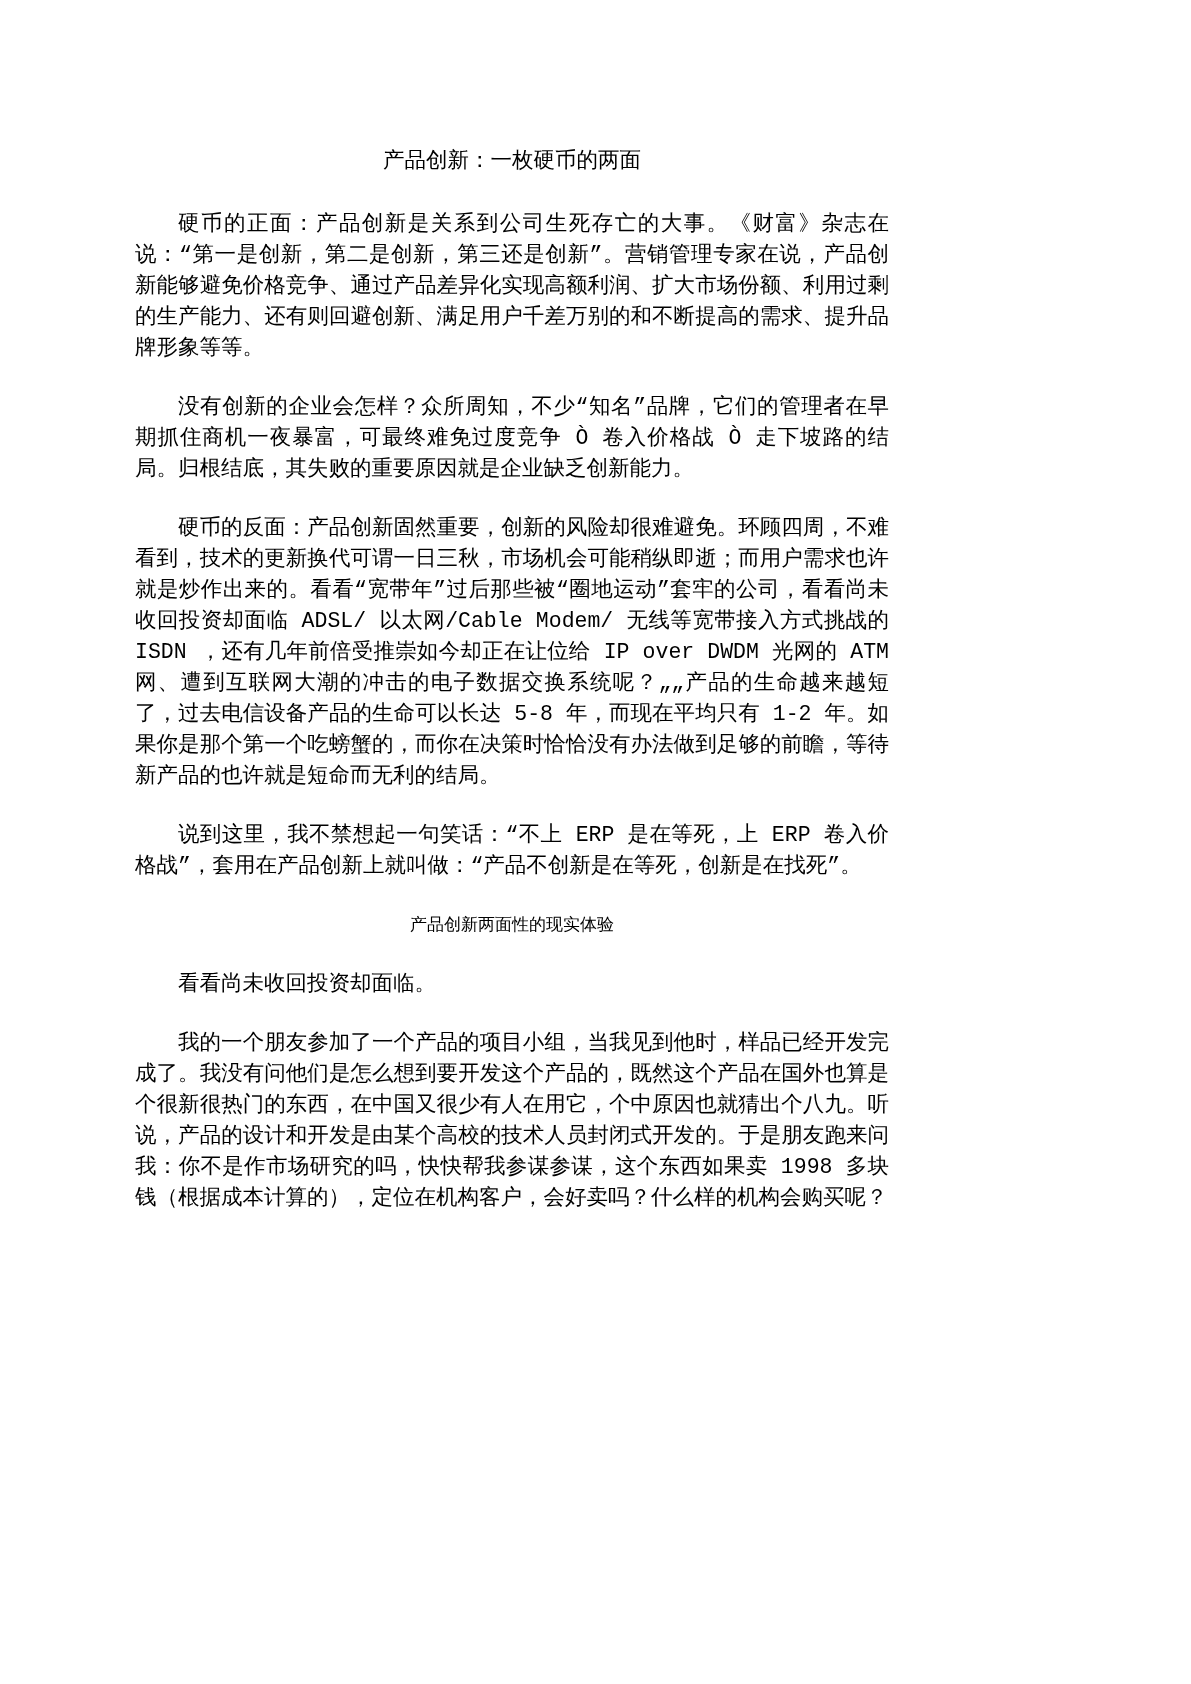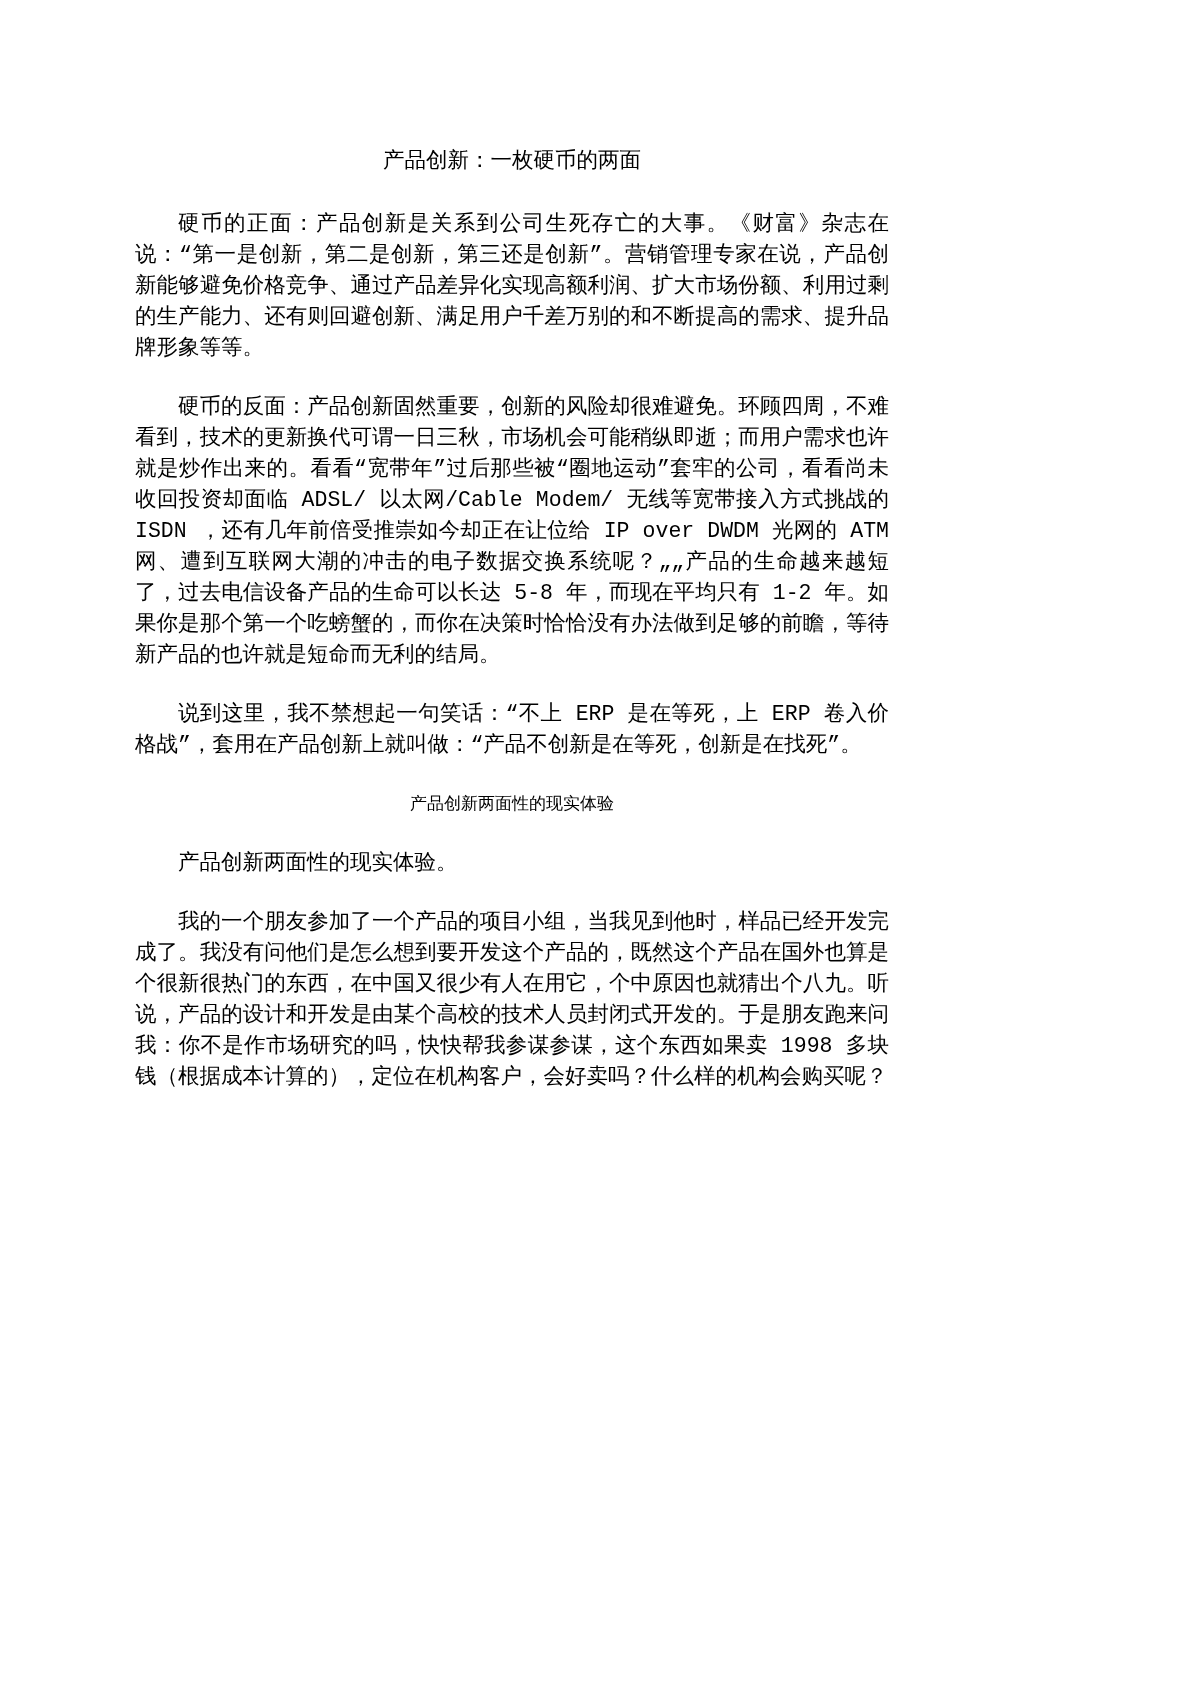--- a/index.html
+++ b/index.html
@@ -41,20 +41,21 @@
     text-align: justify;
   }
 </style>
 </head>
 <body>
 
 <div class="doc-page">
   <h1 class="doc-title">产品创新：一枚硬币的两面</h1>
 
   <p class="doc-paragraph">硬币的正面：产品创新是关系到公司生死存亡的大事。《财富》杂志在说：“第一是创新，第二是创新，第三还是创新”。营销管理专家在说，产品创新能够避免价格竞争、通过产品差异化实现高额利润、扩大市场份额、利用过剩的生产能力、还有则回避创新、满足用户千差万别的和不断提高的需求、提升品牌形象等等。</p>
+  <p class="doc-paragraph">没有创新的企业会怎样？众所周知，不少“知名”品牌，它们的管理者在早期抓住商机一夜暴富，可最终难免过度竞争 Ò 卷入价格战 Ò 走下坡路的结局。归根结底，其失败的重要原因就是企业缺乏创新能力。</p>
   <p class="doc-paragraph">硬币的反面：产品创新固然重要，创新的风险却很难避免。环顾四周，不难看到，技术的更新换代可谓一日三秋，市场机会可能稍纵即逝；而用户需求也许就是炒作出来的。看看“宽带年”过后那些被“圈地运动”套牢的公司，看看尚未收回投资却面临 ADSL/ 以太网/Cable Modem/ 无线等宽带接入方式挑战的 ISDN ，还有几年前倍受推崇如今却正在让位给 IP over DWDM 光网的 ATM 网、遭到互联网大潮的冲击的电子数据交换系统呢？„„产品的生命越来越短了，过去电信设备产品的生命可以长达 5-8 年，而现在平均只有 1-2 年。如果你是那个第一个吃螃蟹的，而你在决策时恰恰没有办法做到足够的前瞻，等待新产品的也许就是短命而无利的结局。</p>
   <p class="doc-paragraph">说到这里，我不禁想起一句笑话：“不上 ERP 是在等死，上 ERP 卷入价格战”，套用在产品创新上就叫做：“产品不创新是在等死，创新是在找死”。</p>
 
   <h2 class="doc-subtitle">产品创新两面性的现实体验</h2>
 
-  <p class="doc-paragraph">产品创新两面性的现实体验。</p>
+  <p class="doc-paragraph">看看尚未收回投资却面临。</p>
   <p class="doc-paragraph">我的一个朋友参加了一个产品的项目小组，当我见到他时，样品已经开发完成了。我没有问他们是怎么想到要开发这个产品的，既然这个产品在国外也算是个很新很热门的东西，在中国又很少有人在用它，个中原因也就猜出个八九。听说，产品的设计和开发是由某个高校的技术人员封闭式开发的。于是朋友跑来问我：你不是作市场研究的吗，快快帮我参谋参谋，这个东西如果卖 1998 多块钱（根据成本计算的），定位在机构客户，会好卖吗？什么样的机构会购买呢？</p>
 </div>
 
 </body></html>

